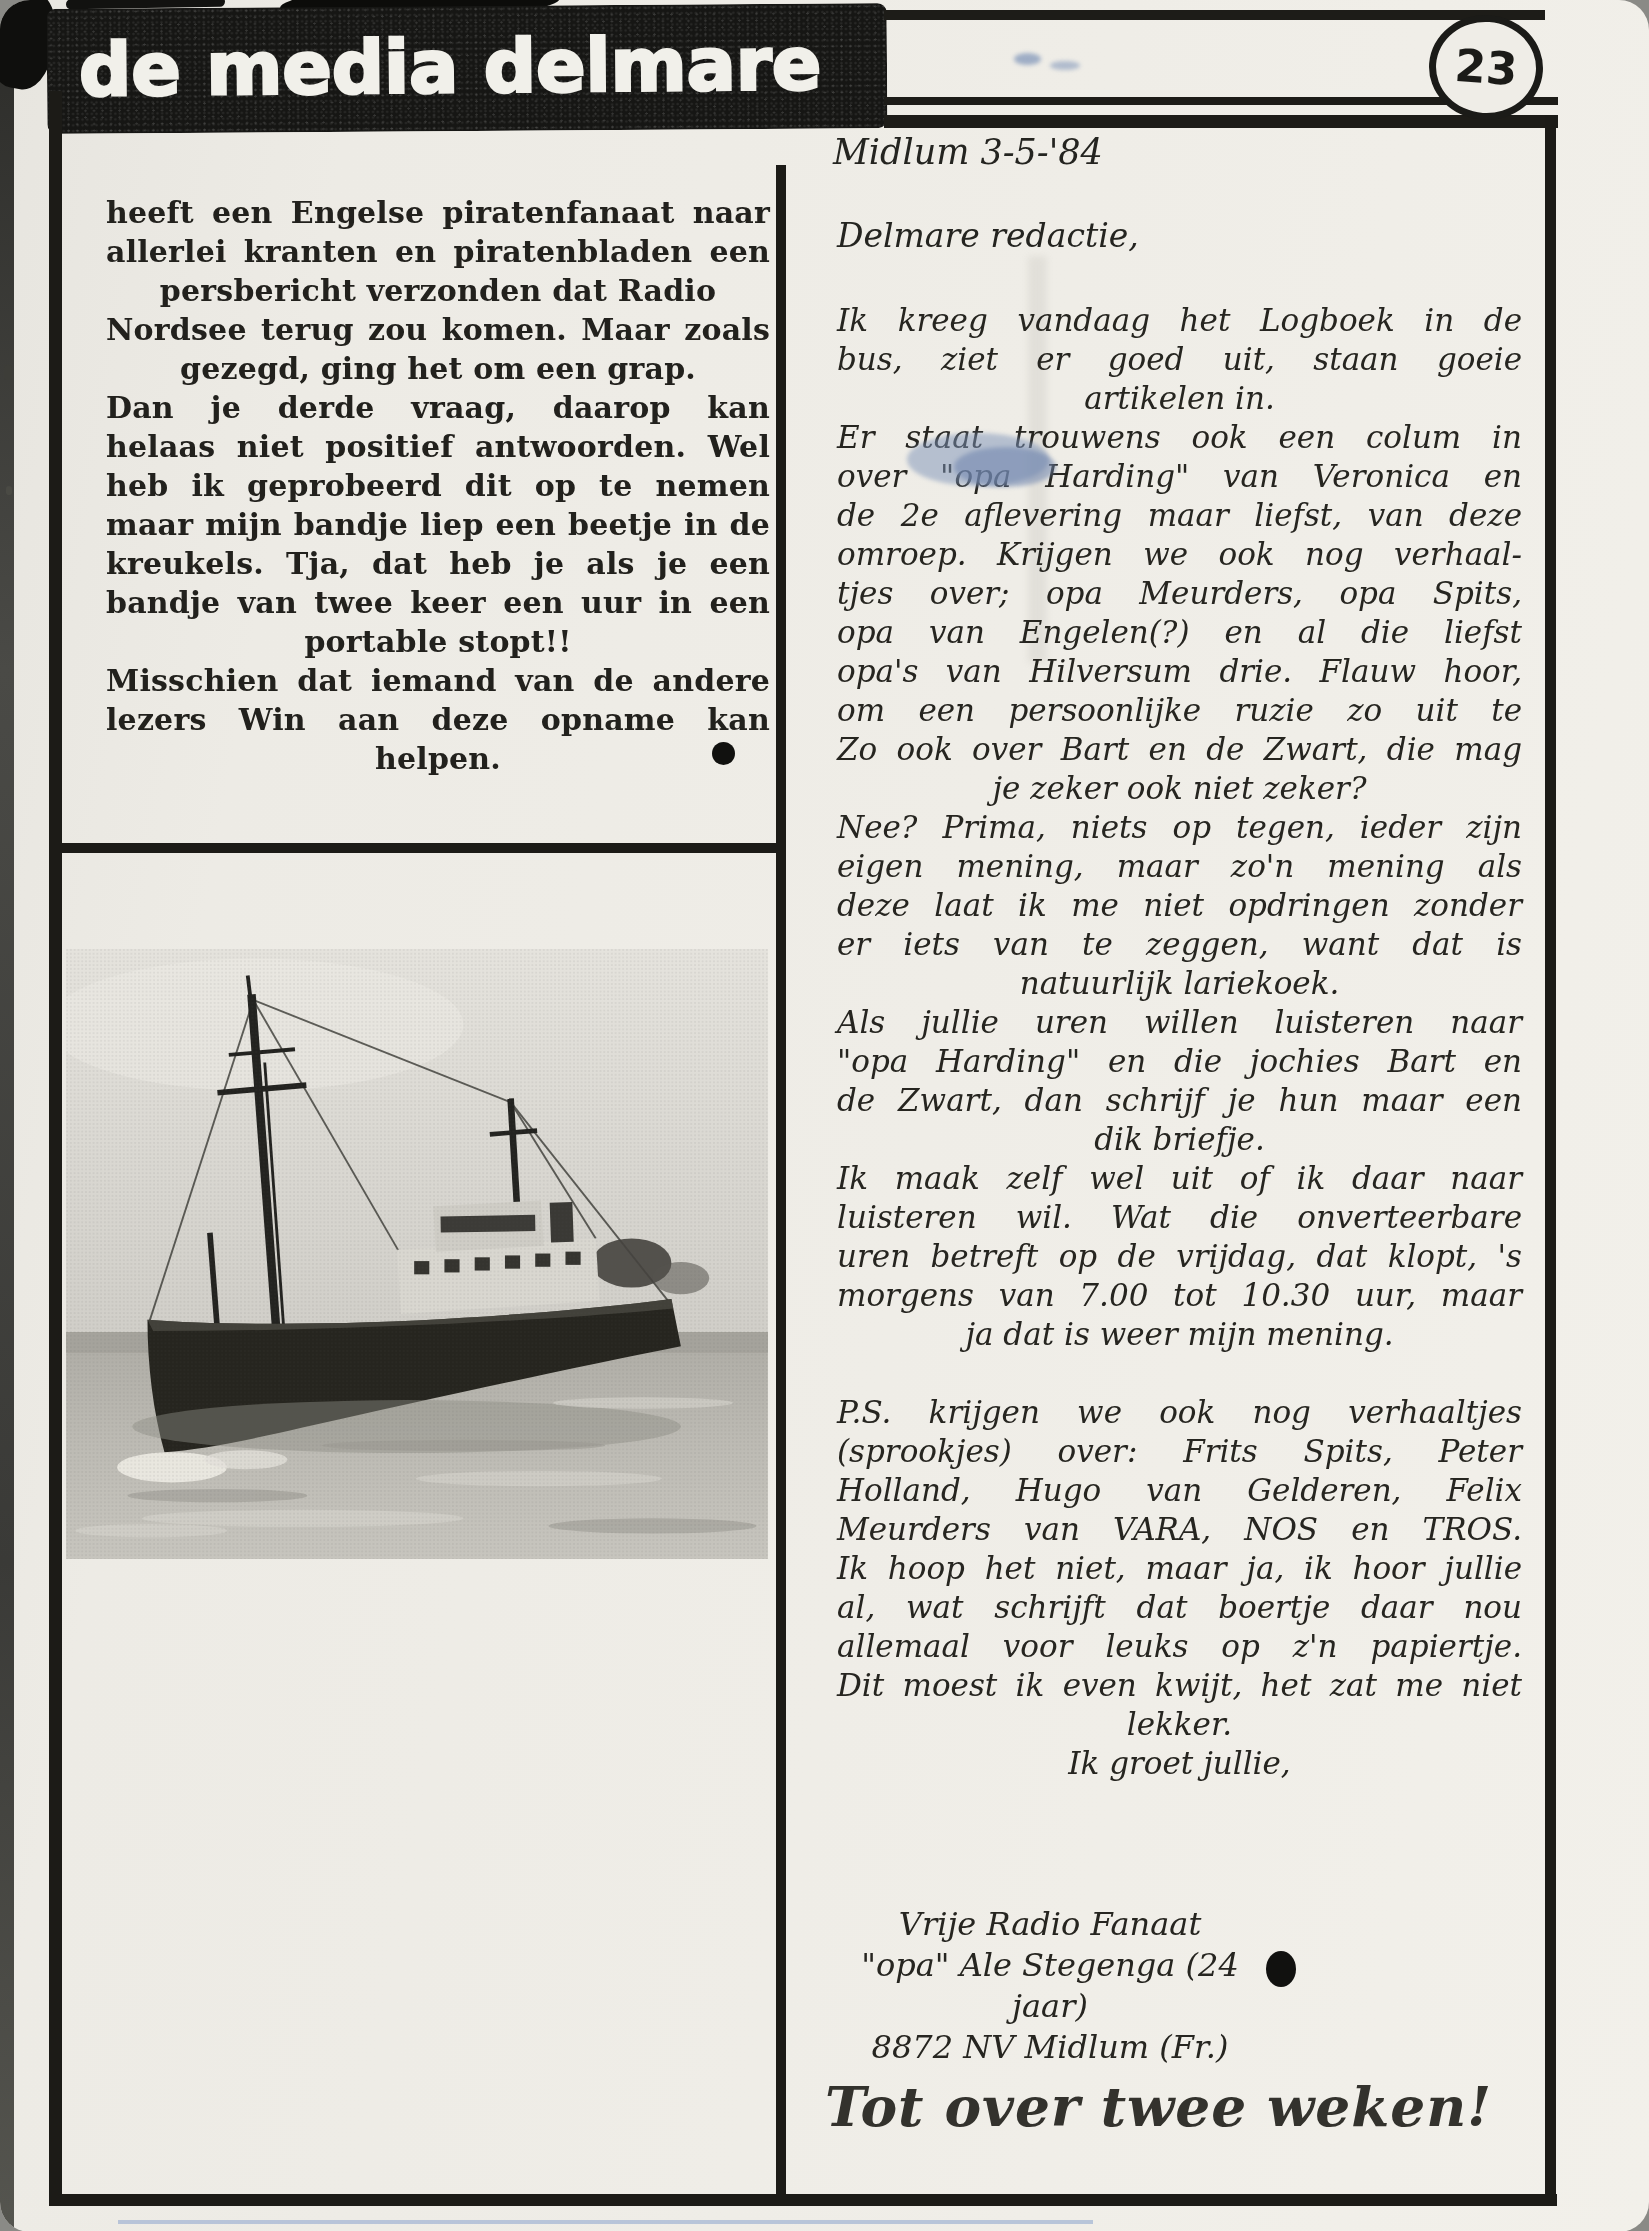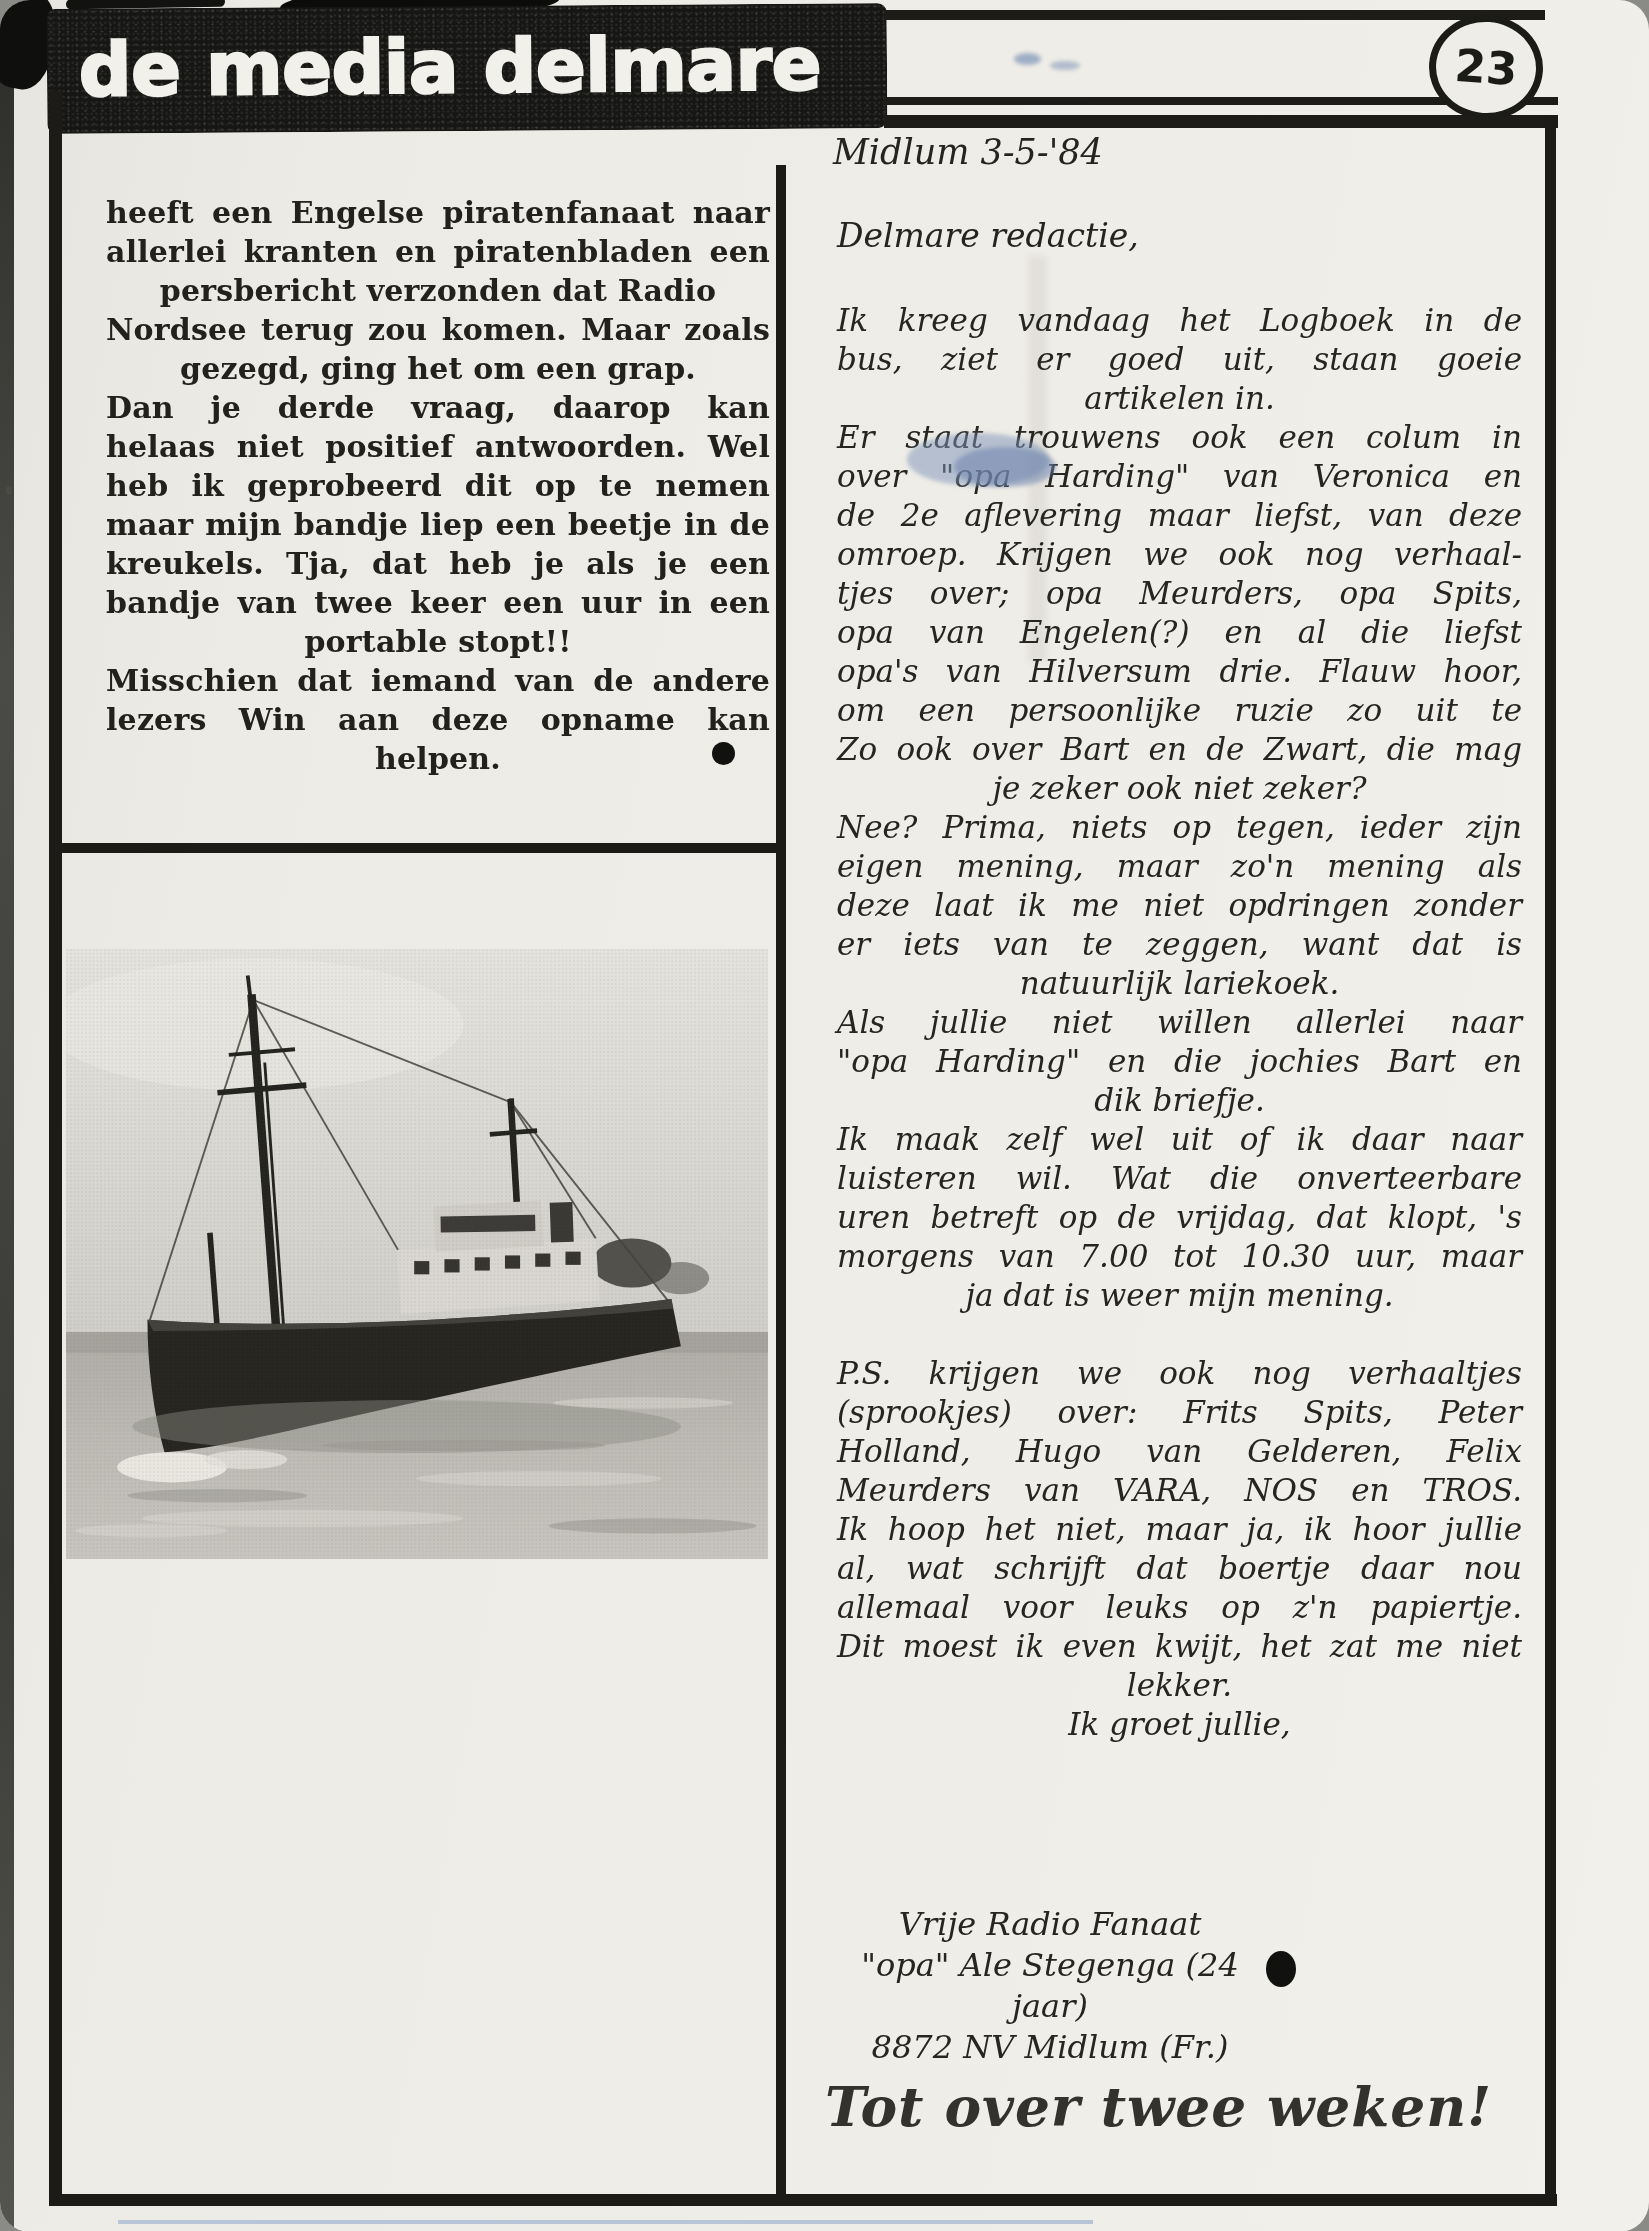--- a/index.html
+++ b/index.html
@@ -183,22 +183,23 @@
       <div class="tline jl">opa van Engelen(?) en al die liefst</div>
       <div class="tline jl">opa's van Hilversum drie. Flauw hoor,</div>
       <div class="tline jl">om een persoonlijke ruzie zo uit te</div>
       <div class="tline jl">Zo ook over Bart en de Zwart, die mag</div>
       <div class="tline rl">je zeker ook niet zeker?</div>
       <div class="tline jl">Nee? Prima, niets op tegen, ieder zijn</div>
       <div class="tline jl">eigen mening, maar zo'n mening als</div>
       <div class="tline jl">deze laat ik me niet opdringen zonder</div>
       <div class="tline jl">er iets van te zeggen, want dat is</div>
       <div class="tline rl">natuurlijk lariekoek.</div>
-      <div class="tline jl">Als jullie niet willen allerlei naar</div>
+      <div class="tline jl">Als jullie uren willen luisteren naar</div>
       <div class="tline jl">"opa Harding" en die jochies Bart en</div>
+      <div class="tline jl">de Zwart, dan schrijf je hun maar een</div>
       <div class="tline rl">dik briefje.</div>
       <div class="tline jl">Ik maak zelf wel uit of ik daar naar</div>
       <div class="tline jl">luisteren wil. Wat die onverteerbare</div>
       <div class="tline jl">uren betreft op de vrijdag, dat klopt, 's</div>
       <div class="tline jl">morgens van 7.00 tot 10.30 uur, maar</div>
       <div class="tline rl">ja dat is weer mijn mening.</div>
       <div class="tline rl">&nbsp;</div>
       <div class="tline jl">P.S. krijgen we ook nog verhaaltjes</div>
       <div class="tline jl">(sprookjes) over: Frits Spits, Peter</div>
       <div class="tline jl">Holland, Hugo van Gelderen, Felix</div>

